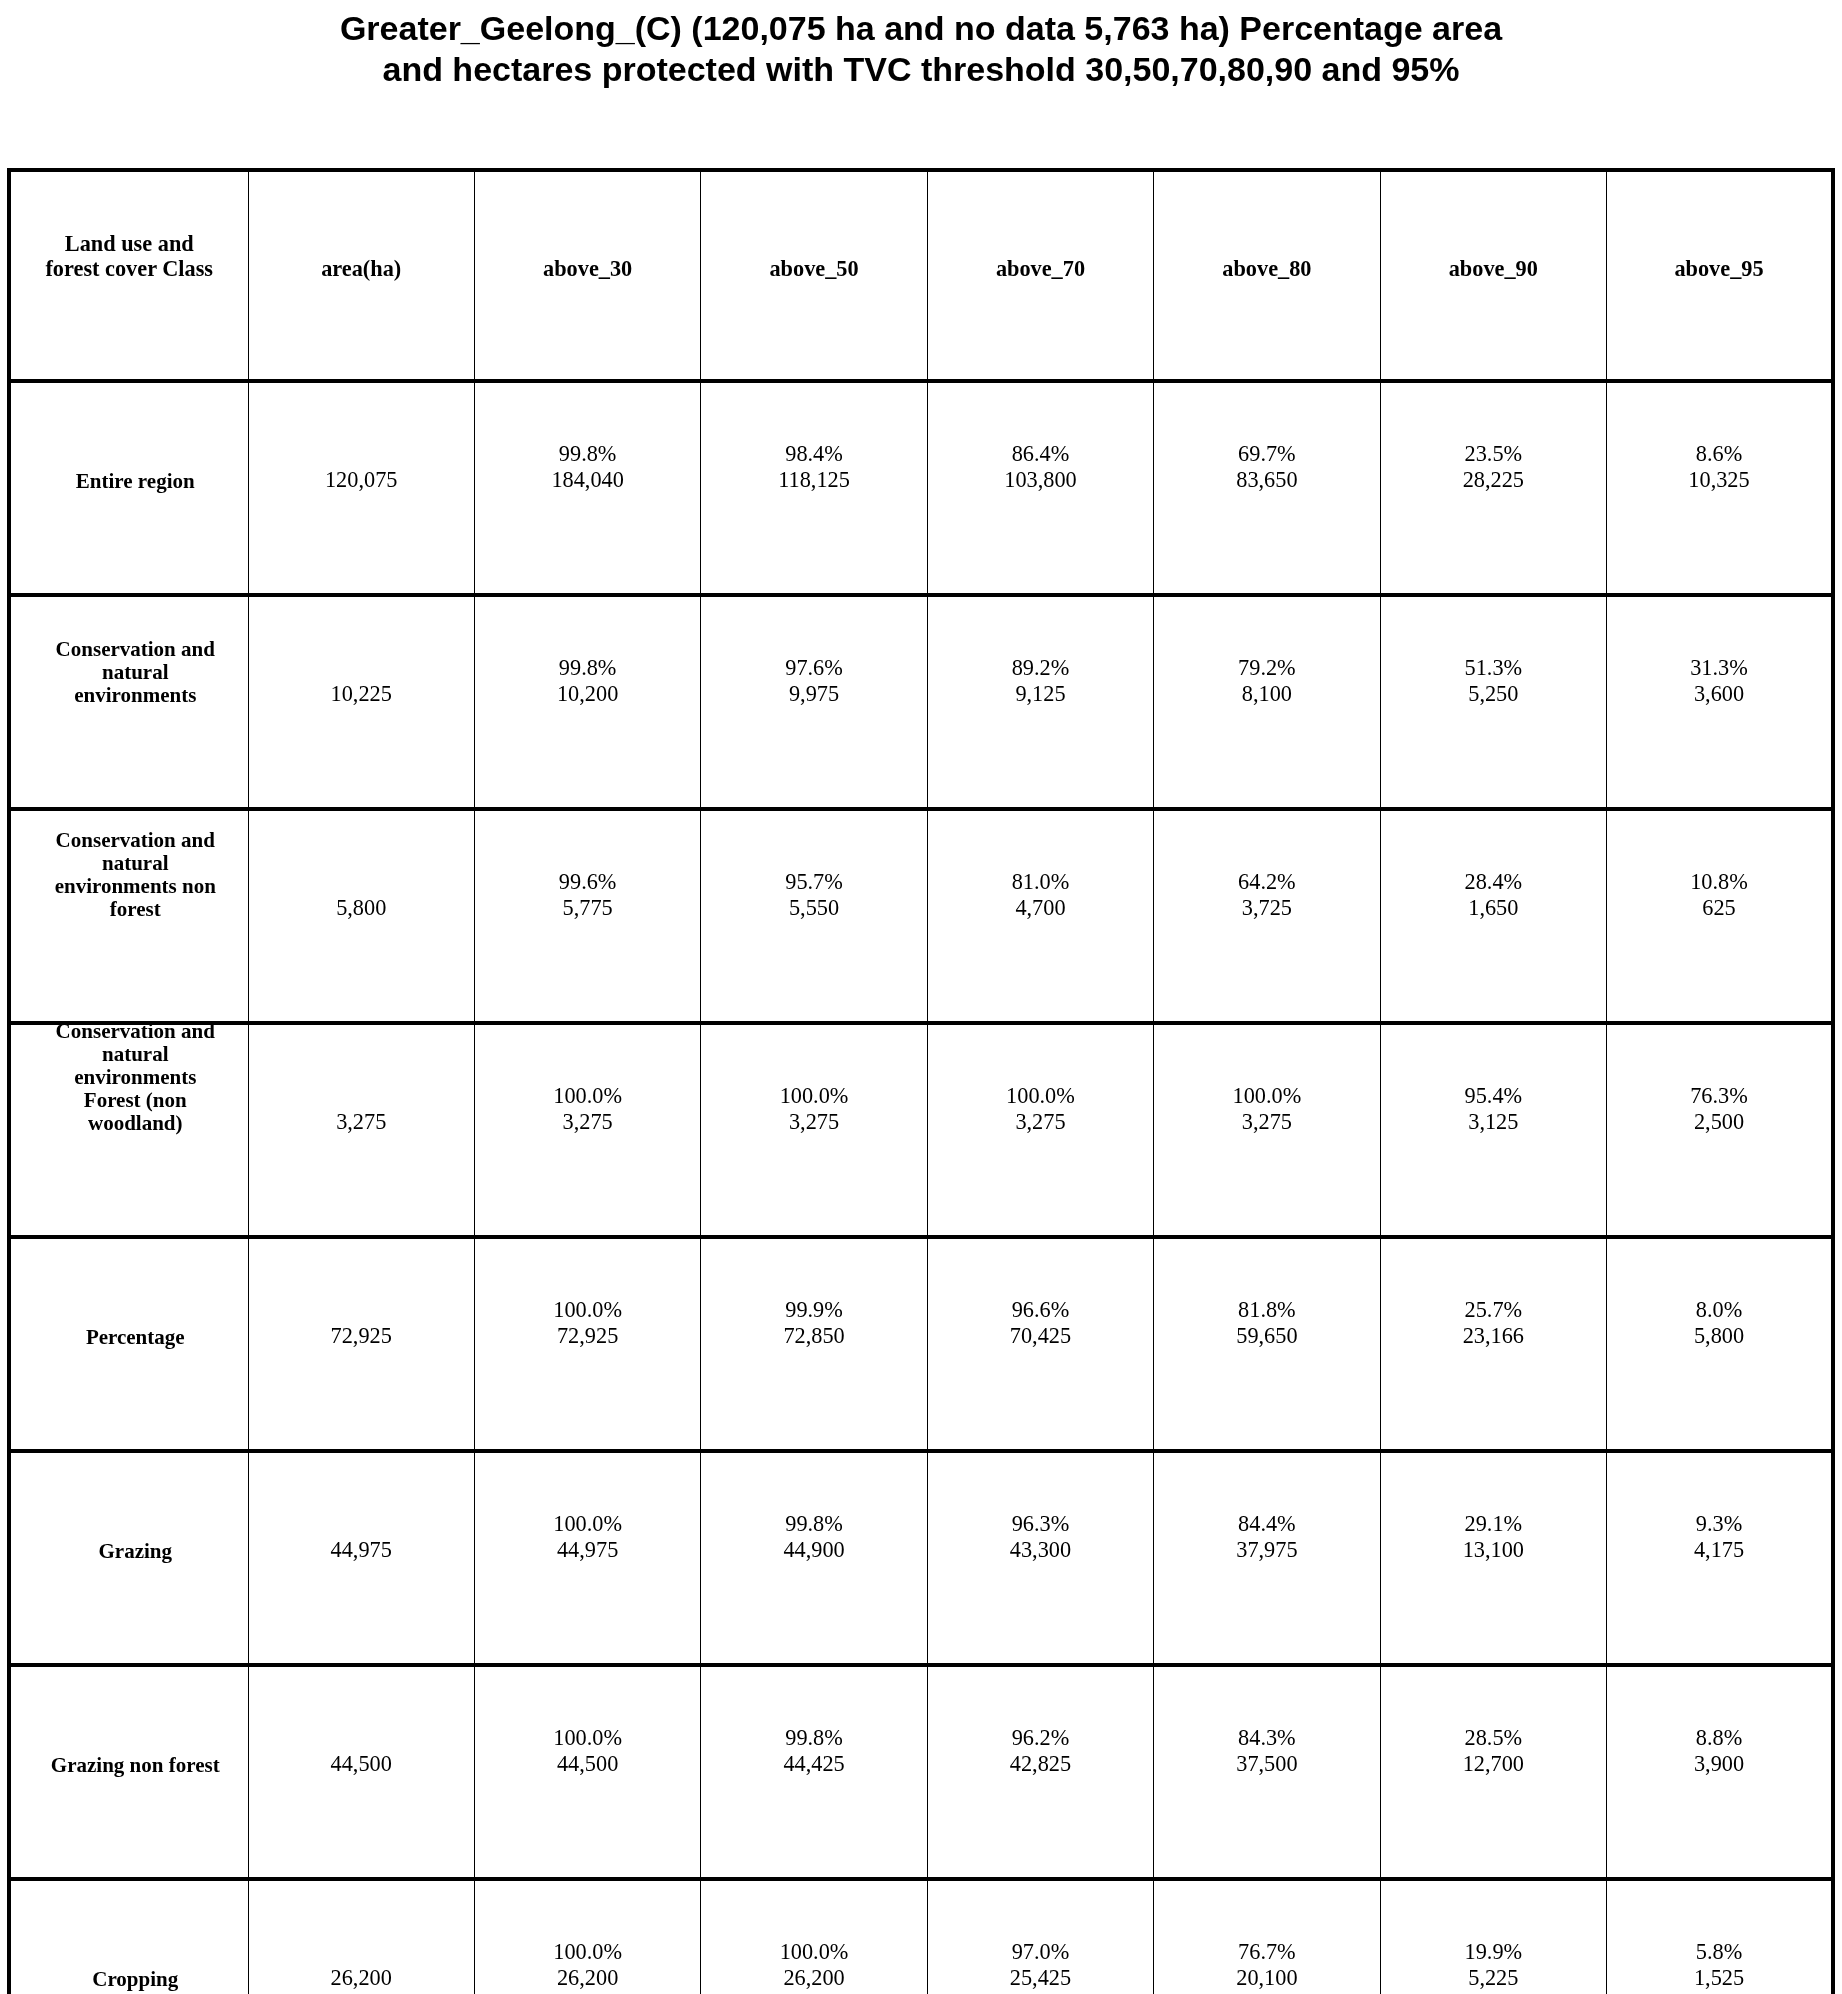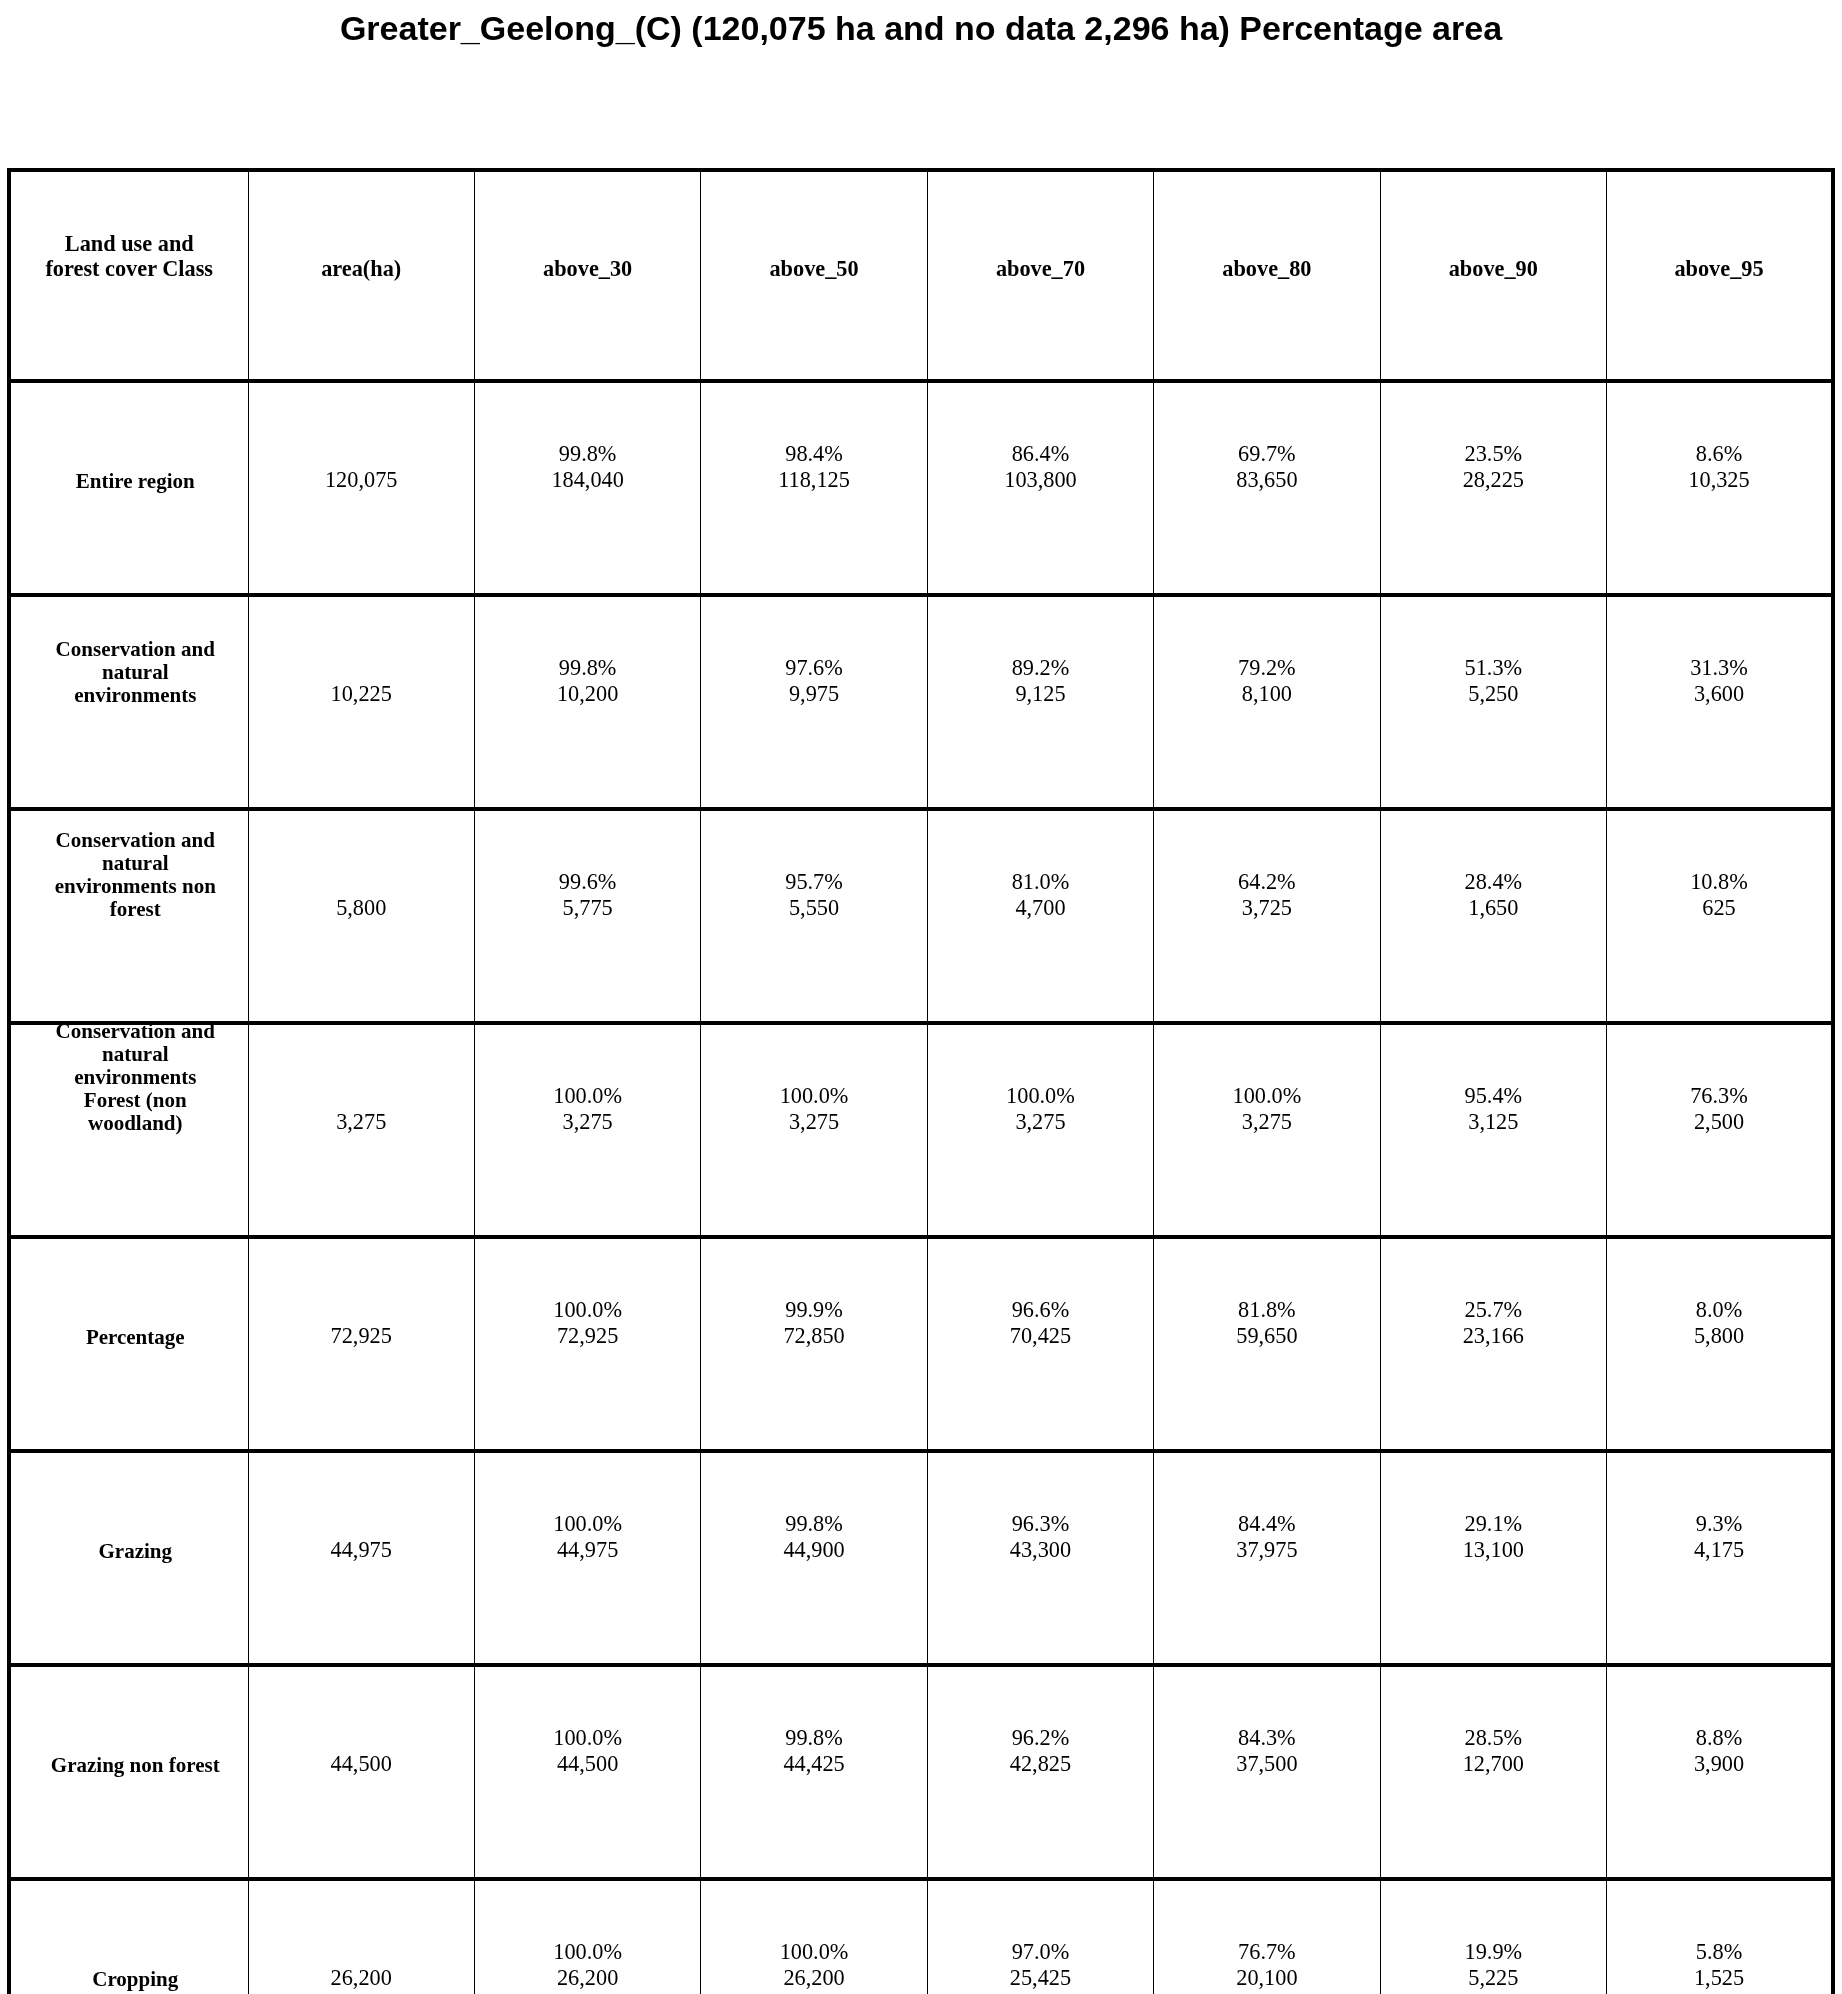--- a/index.html
+++ b/index.html
@@ -39,21 +39,22 @@
   }
   .label-inner { max-width:180px; margin:0 auto; }
 </style>
 </head>
 <body>
 
 <div class="page">
 
   <div class="header-block">
     <div class="title">
-      <div>Greater_Geelong_(C) (120,075 ha and no data 2,296 ha) Percentage area</div>
+      <div>Greater_Geelong_(C) (120,075 ha and no data 5,763 ha) Percentage area</div>
+      <div>and hectares protected with TVC threshold 30,50,70,80,90 and 95%</div>
     </div>
   </div>
 
   <table class="tvc">
     <colgroup>
       <col class="c-class">
         <col>
         <col>
         <col>
         <col>

